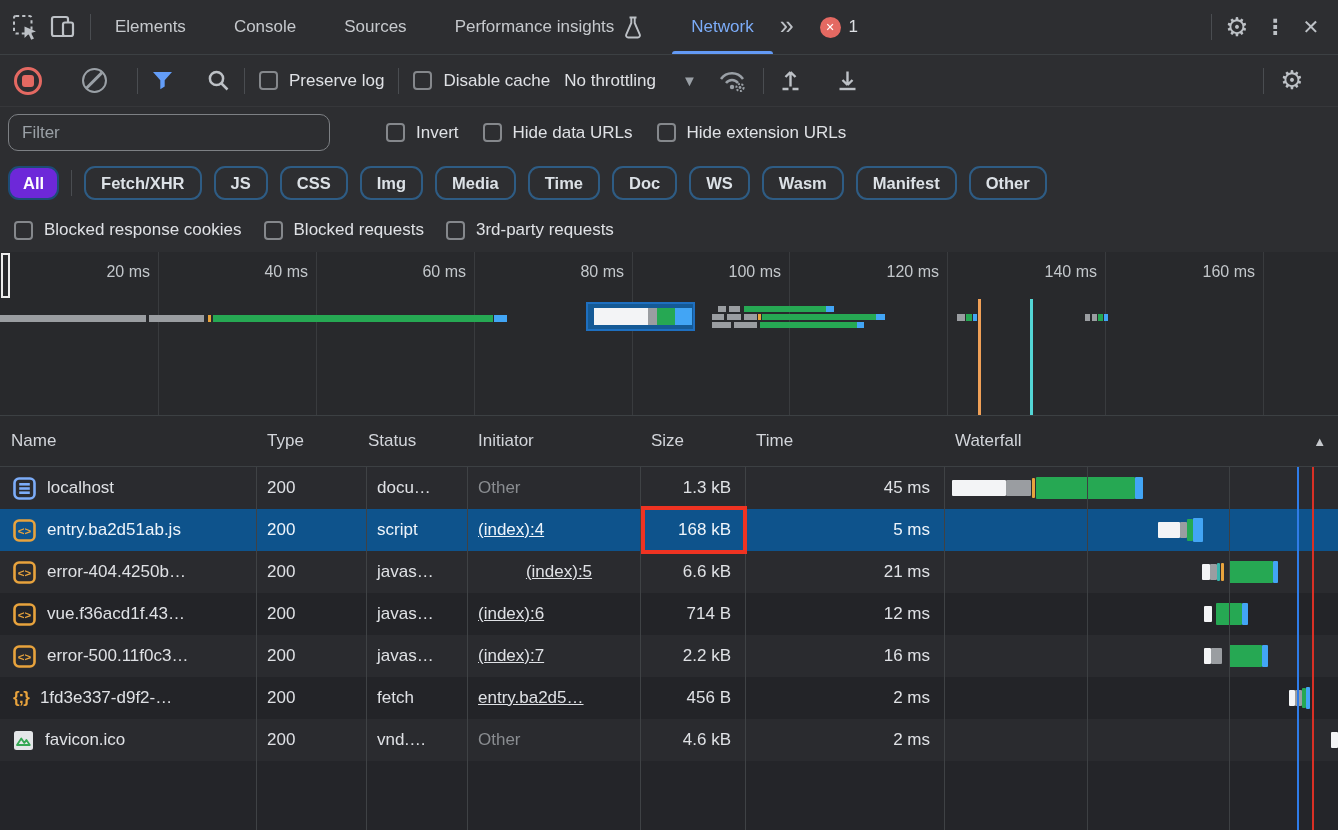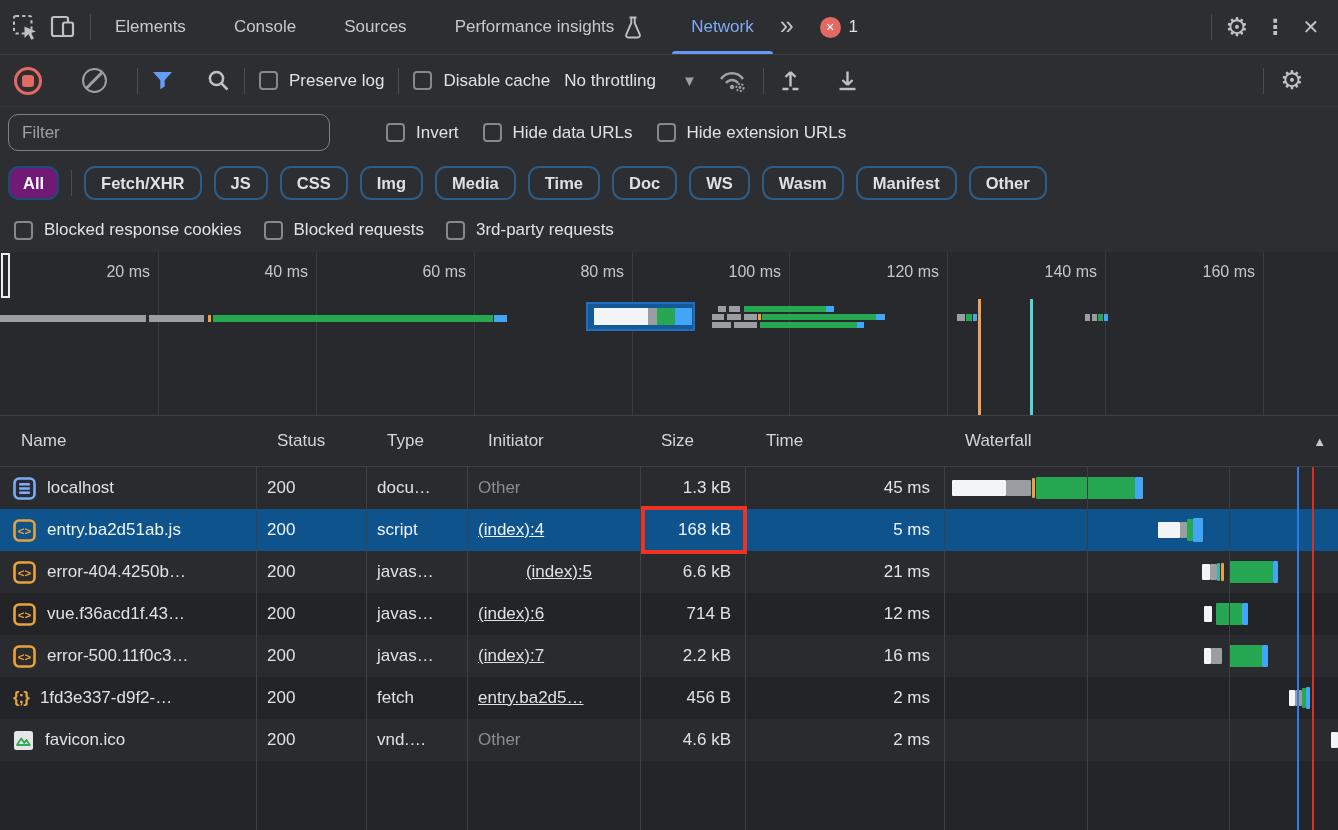--- a/index.html
+++ b/index.html
@@ -38,37 +38,37 @@
   .caret { color:#9aa0a6; font-size:15px; }
 
   
   .filterrow { top:107px; height:51px; gap:26px; padding:0 8px; z-index:8; }
   .filter { width:322px; height:37px; background:transparent; border:1.5px solid #7d8084; border-radius:10px; color:#dfe1e5; font-size:17px; padding:0 13px; outline:none; font-family:inherit; }
   .filter::placeholder { color:#9aa0a6; }
 
   
   .chiprow { top:158px; height:50px; gap:12px; padding:0 8px; z-index:7; }
   .chip { height:34px; padding:0 15px; display:flex; align-items:center; border:2px solid #2e5c84; border-radius:11px; background:transparent; color:#dce1e6; font-size:16.5px; font-weight:700; cursor:pointer; white-space:nowrap; font-family:inherit; }
-  .chip.active { background:#701a75; border-color:#1c4c75; color:#ffffff; padding:8px 13px; }
+  .chip.active { background:#6d28d9; border-color:#1c4c75; color:#ffffff; padding:8px 13px; }
 
   
   .checkrow { top:208px; height:44px; gap:22px; padding:0 14px; z-index:6; }
 
   
   .overview { position:absolute; top:252px; left:0; right:0; height:164px; background:#28292c; border-bottom:1px solid #3c4043; overflow:hidden; }
   .ov-grid { position:absolute; top:0; bottom:0; width:1px; background:#393b3e; }
   .ov-label { position:absolute; top:11px; width:62px; text-align:right; font-size:16px; color:#c3c7cb; }
   .ov-seg { position:absolute; }
   .ov-handle { position:absolute; left:1px; top:1px; width:9px; height:45px; border:2px solid #ececec; background:transparent; }
   .ov-marker { position:absolute; top:47px; bottom:0; width:3px; }
   .ov-hl { position:absolute; border:2px solid #1e6fc0; background:#155a96; }
 
   
   .thead { top:416px; height:51px; background:#2a2b2e; border-bottom:1px solid #3c4043; z-index:5; padding:0; }
-  .hcell { height:100%; display:flex; align-items:center; padding-left:21px; color:#d2d5da; cursor:pointer; position:relative; }
+  .hcell { height:100%; display:flex; align-items:center; padding-left:11px; color:#d2d5da; cursor:pointer; position:relative; }
   .sort { position:absolute; right:12px; font-size:13px; color:#c6c9cd; }
   .tbody { position:absolute; top:467px; left:0; right:0; height:363px; background:#242529; }
   .row { position:relative; height:42px; display:flex; align-items:center; cursor:pointer; }
   .row.light { background:#2a2b2f; }
   .row.dark  { background:#232428; }
   .row.selected { background:#0e538c; color:#eef4fa; }
   .cell { display:flex; align-items:center; height:100%; padding-left:11px; overflow:hidden; white-space:nowrap; }
   .cell.num { justify-content:flex-end; padding-right:14px; padding-left:0; }
   .name-cell { gap:11px; padding-left:13px; }
   .lnk { text-decoration:underline; }
@@ -297,25 +297,25 @@
         <div class="ov-seg" style="left: 87px; top: 4px; width: 17px; height: 17px; background: rgb(66, 165, 245);"></div>
       </div>
       <div class="ov-marker" style="left: 978px; background: rgb(240, 160, 87);"></div>
       <div class="ov-marker" style="left: 1030px; background: rgb(83, 214, 214);"></div>
     </div>
 
   <div class="bar thead" id="thead">
       <div class="hcell" style="width: 256px;">
         <span>Name</span>
       </div>
+      <div class="hcell" style="width: 101px;">
+        <span>Type</span>
+      </div>
       <div class="hcell" style="width: 110px;">
         <span>Status</span>
-      </div>
-      <div class="hcell" style="width: 101px;">
-        <span>Type</span>
       </div>
       <div class="hcell" style="width: 173px;">
         <span>Initiator</span>
       </div>
       <div class="hcell" style="width: 105px;">
         <span>Size</span>
       </div>
       <div class="hcell" style="width: 199px;">
         <span>Time</span>
       </div>

